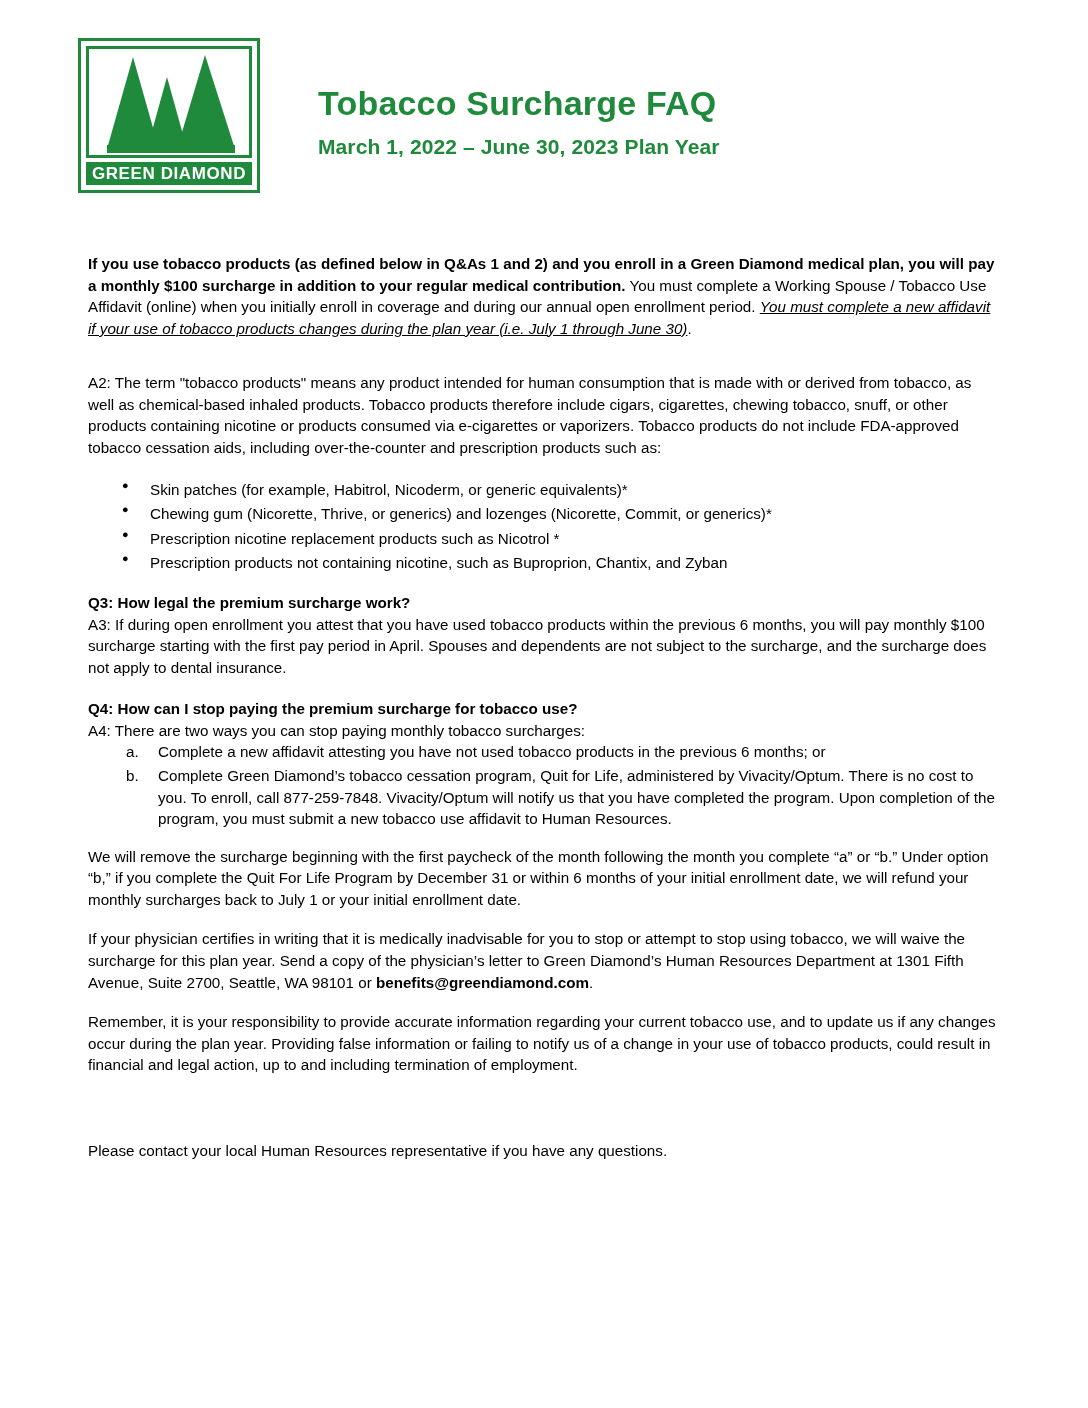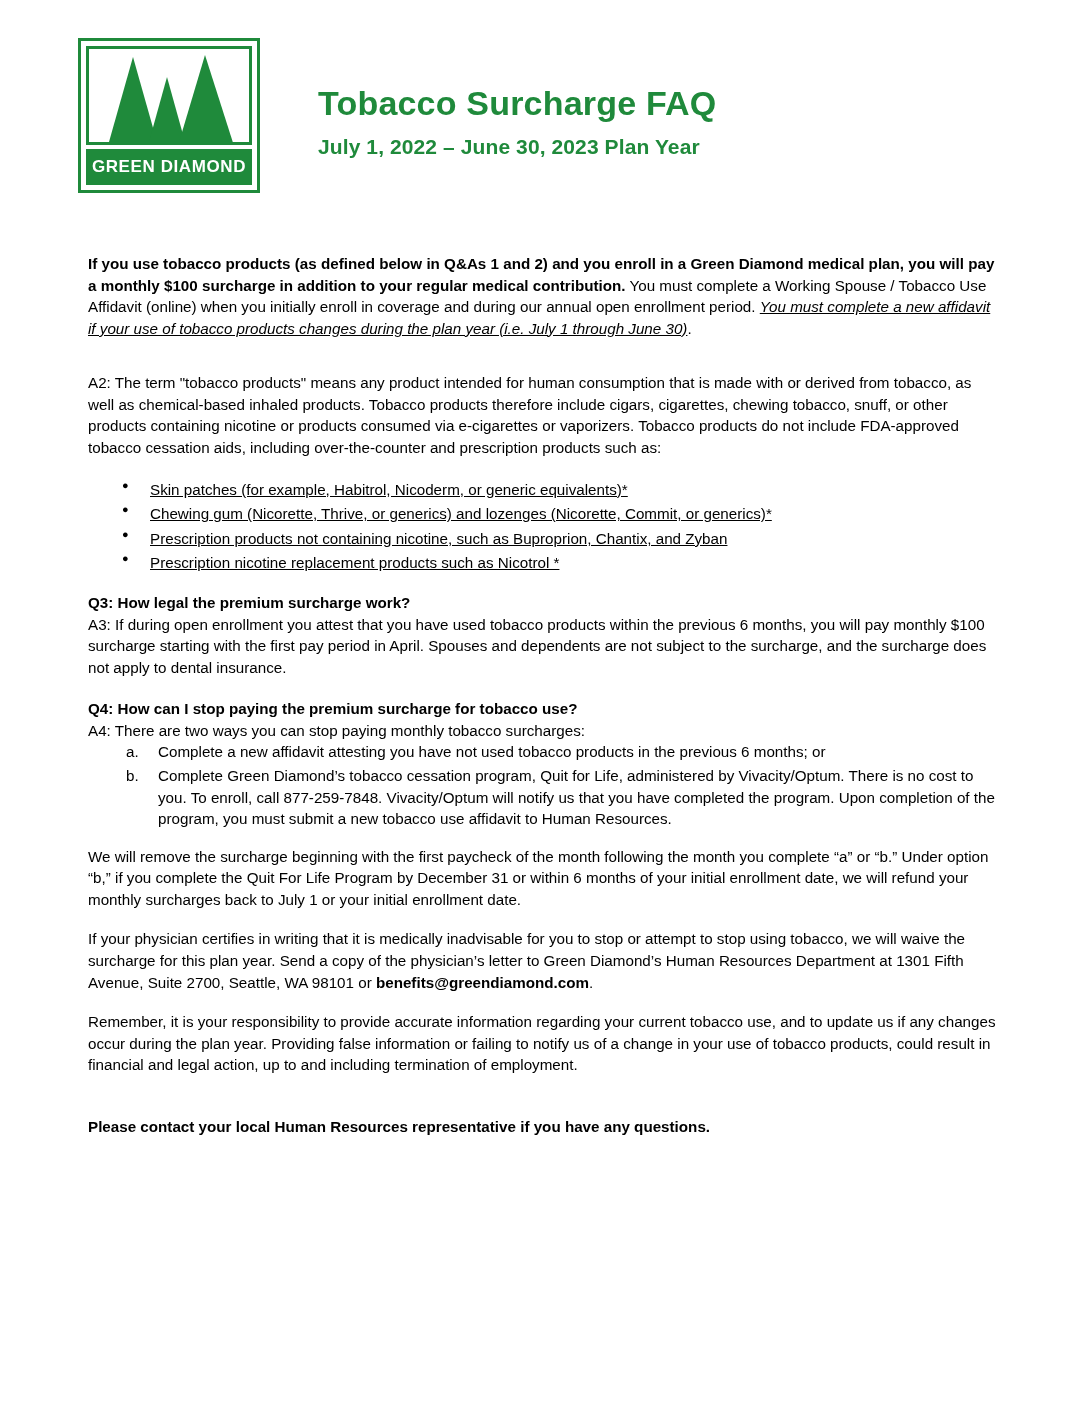--- a/index.html
+++ b/index.html
@@ -48,21 +48,21 @@
     margin: 5px 5px 0 5px;
     border: 3px solid #1f8a3b;
     box-sizing: border-box;
     overflow: hidden;
   }
   .logo-trees {
     position: absolute;
     left: 0; right: 0; top: 0; bottom: 0;
   }
   .logo-band {
-    height: 36px;
+    height: 23px;
     background: #1f8a3b;
     margin: 4px 5px 5px 5px;
     display: flex;
     align-items: center;
     justify-content: center;
   }
   .logo-band span {
     color: #ffffff;
     font-weight: bold;
     font-size: 17px;
@@ -112,21 +112,20 @@
   .a { margin: 0; }
 
   ul.bullets {
     margin: 10px 0 18px 0;
     padding-left: 62px;
     list-style: none;
   }
   ul.bullets li {
     position: relative;
     margin-bottom: 3px;
-    text-decoration: underline;
   }
   ul.bullets li::before {
     content: "\25CF";
     position: absolute;
     left: -28px;
     top: -1px;
     font-size: 11px;
   }
 
   .note-italic {
@@ -145,22 +144,22 @@
     margin-bottom: 2px;
     counter-increment: alpha;
   }
   ol.alpha li::before {
     content: counter(alpha, lower-alpha) ".";
     position: absolute;
     left: -32px;
   }
 
   .closing {
-    font-weight: bold;
-    margin-top: 40px;
+    font-weight: normal;
+    margin-top: 64px;
   }
 </style>
 </head>
 <body>
 
 <div class="page">
 
   <div class="header">
     <div class="logo">
       <div class="logo-top">
@@ -174,38 +173,38 @@
           <rect x="18" y="96" width="128" height="8" fill="#1f8a3b"></rect>
         </svg>
       </div>
       <div class="logo-band">
         <span>GREEN DIAMOND</span>
       </div>
     </div>
 
     <div class="titles">
       <div class="doc-title">Tobacco Surcharge FAQ</div>
-      <div class="doc-subtitle">July 1, 2022 – June 30, 2023 Plan Year</div>
+      <div class="doc-subtitle">March 1, 2022 – June 30, 2023 Plan Year</div>
     </div>
   </div>
 
   <div class="content">
 
     <p class="intro"><b>If you use tobacco products (as defined below in Q&amp;As 1 and 2) and you enroll in a Green Diamond medical plan, you will pay a monthly $100 surcharge in addition to your regular medical contribution.</b><span> You must complete a Working Spouse / Tobacco Use Affidavit (online) when you initially enroll in coverage and during our annual open enrollment period. </span><span class="u-i">You must complete a new affidavit if your use of tobacco products changes during the plan year (i.e. July 1 through June 30)</span><span>.</span></p>
 
 
     <div class="qa-block">
       <p class="a">A2: The term "tobacco products" means any product intended for human consumption that is made with or derived from tobacco, as well as chemical-based inhaled products. Tobacco products therefore include cigars, cigarettes, chewing tobacco, snuff, or other products containing nicotine or products consumed via e-cigarettes or vaporizers. Tobacco products do not include FDA-approved tobacco cessation aids, including over-the-counter and prescription products such as:</p>
     </div>
 
     <ul class="bullets">
       <li>Skin patches (for example, Habitrol, Nicoderm, or generic equivalents)*</li>
       <li>Chewing gum (Nicorette, Thrive, or generics) and lozenges (Nicorette, Commit, or generics)*</li>
+      <li>Prescription nicotine replacement products such as Nicotrol *</li>
       <li>Prescription products not containing nicotine, such as Buproprion, Chantix, and Zyban</li>
-      <li>Prescription nicotine replacement products such as Nicotrol *</li>
     </ul>
 
 
     <div class="qa-block">
       <p class="q">Q3: How legal the premium surcharge work?</p>
       <p class="a">A3: If during open enrollment you attest that you have used tobacco products within the previous 6 months, you will pay monthly $100 surcharge starting with the first pay period in April. Spouses and dependents are not subject to the surcharge, and the surcharge does not apply to dental insurance.</p>
     </div>
 
     <div>
       <p class="q">Q4: How can I stop paying the premium surcharge for tobacco use?</p>

